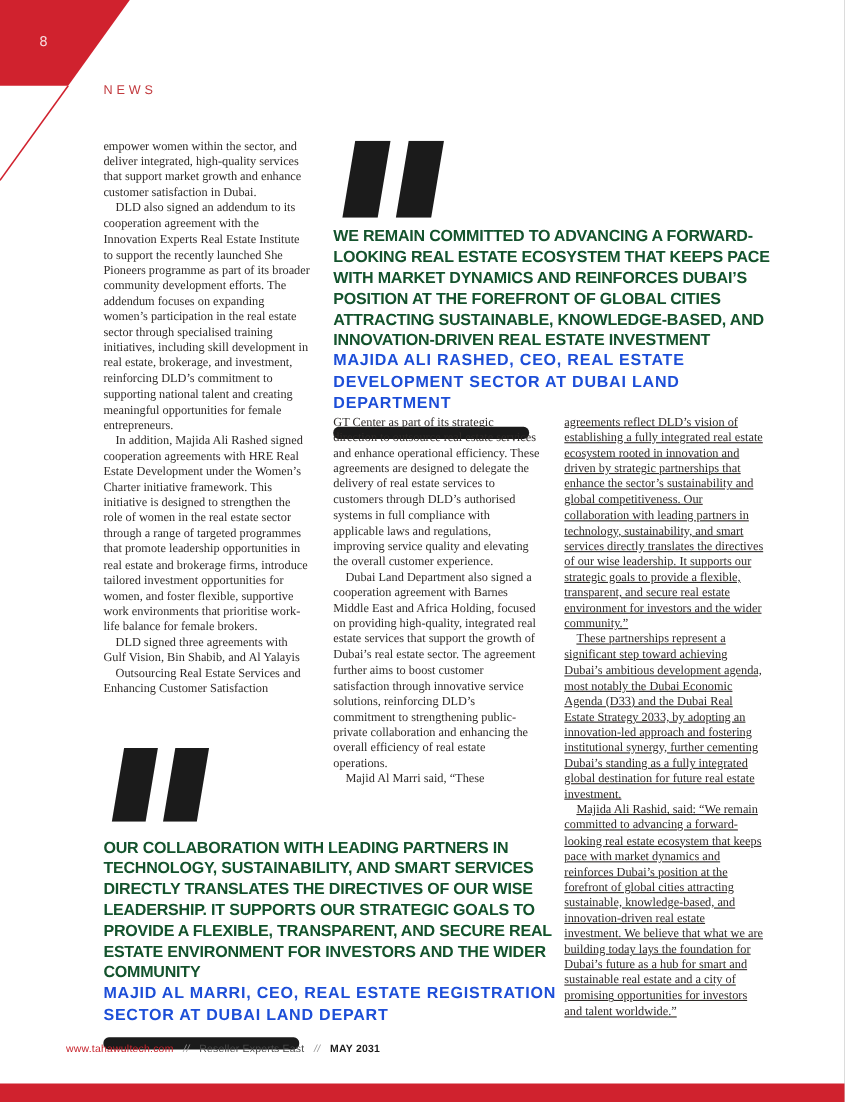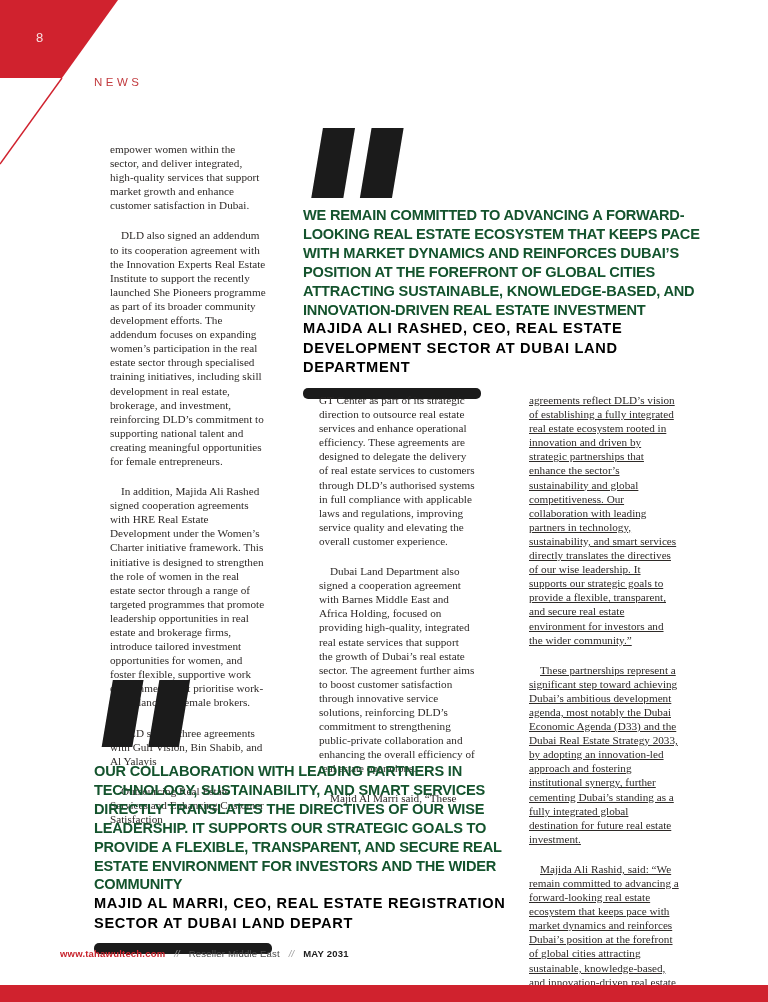--- a/index.html
+++ b/index.html
@@ -20,52 +20,52 @@
     position:absolute; top:76px; left:94px;
     font-family:"Liberation Sans", sans-serif;
     font-size:11.5px; letter-spacing:3.5px; color:#C23B3F;
   }
   
   .col {
     position:absolute; width:188px;
     font-size:11.2px; line-height:14.1px; color:#2e2a28;
     text-align:left;
   }
-  .col p { margin:16px; }
+  .col p { margin:0; }
   .col p.indent { text-indent:11px; }
   .col1 { left:94px;  top:126px; }
   .col2 { left:303px; top:377px; }
   .col3 { left:513px; top:377px; width:182px;text-decoration:underline; }
   
   .pullquote { position:absolute; width:412px; }
   .pullquote-1 { left:303px; top:128px; }
   .pullquote-2 { left:94px;  top:680px; }
   .quote-marks { display:block; }
   .quote-text {
     margin-top:8px;
     font-family:"Liberation Sans", sans-serif;
     font-weight:700; font-size:14.6px; line-height:18.9px;
     letter-spacing:-0.2px; color:#14532d; text-transform:uppercase;
   }
   .quote-attr {
     font-family:"Liberation Sans", sans-serif;
     font-weight:600; font-size:14.6px; line-height:19.5px;
-    letter-spacing:0.7px; color:#000000; text-transform:uppercase;
+    letter-spacing:0.7px; color:#1d4ed8; text-transform:uppercase;
   }
   .divider-bar {
     margin-top:10px; width:178px; height:11px;
     background:#1b1b1b; border-radius:5px;
   }
   
   .footer {
     position:absolute; left:60px; top:948px;
     font-family:"Liberation Sans", sans-serif; font-size:9.5px;
     color:#555; letter-spacing:0.2px;
   }
-  .footer .site { color:#C8252E; font-weight:700; }
+  .footer .site { color:#C8252E; font-weight:400; }
   .footer .sep { color:#9a9a9a; font-style:italic; padding:0 6px; }
   .footer .pub { color:#4a4a4a; }
   .footer .issue { color:#1d1d1d; font-weight:700; }
   .bottom-bar {
     position:absolute; left:0; bottom:0; width:768px; height:17px;
     background:#D0222E;
   }
 </style>
 </head>
 <body>
@@ -117,20 +117,20 @@
       <polygon points="57,72 90,72 102,0 69,0" fill="#1b1b1b"></polygon>
     </svg>
     <div class="quote-text" style="margin-top:15px">OUR COLLABORATION WITH LEADING PARTNERS IN TECHNOLOGY, SUSTAINABILITY, AND SMART SERVICES DIRECTLY TRANSLATES THE DIRECTIVES OF OUR WISE LEADERSHIP. IT SUPPORTS OUR STRATEGIC GOALS TO PROVIDE A FLEXIBLE, TRANSPARENT, AND SECURE REAL ESTATE ENVIRONMENT FOR INVESTORS AND THE WIDER COMMUNITY</div>
     <div class="quote-attr">MAJID AL MARRI, CEO, REAL ESTATE REGISTRATION SECTOR AT DUBAI LAND DEPART</div>
     <div class="divider-bar"></div>
   </div>
 
   <div class="footer">
     <span class="site">www.tahawultech.com</span>
     <span class="sep">//</span>
-    <span class="pub">Reseller Middle East</span>
+    <span class="pub">Reseller Experts East</span>
     <span class="sep">//</span>
     <span class="issue">MAY 2031</span>
   </div>
 
   <div class="bottom-bar"></div>
 
 </div>
 
 </body></html>

